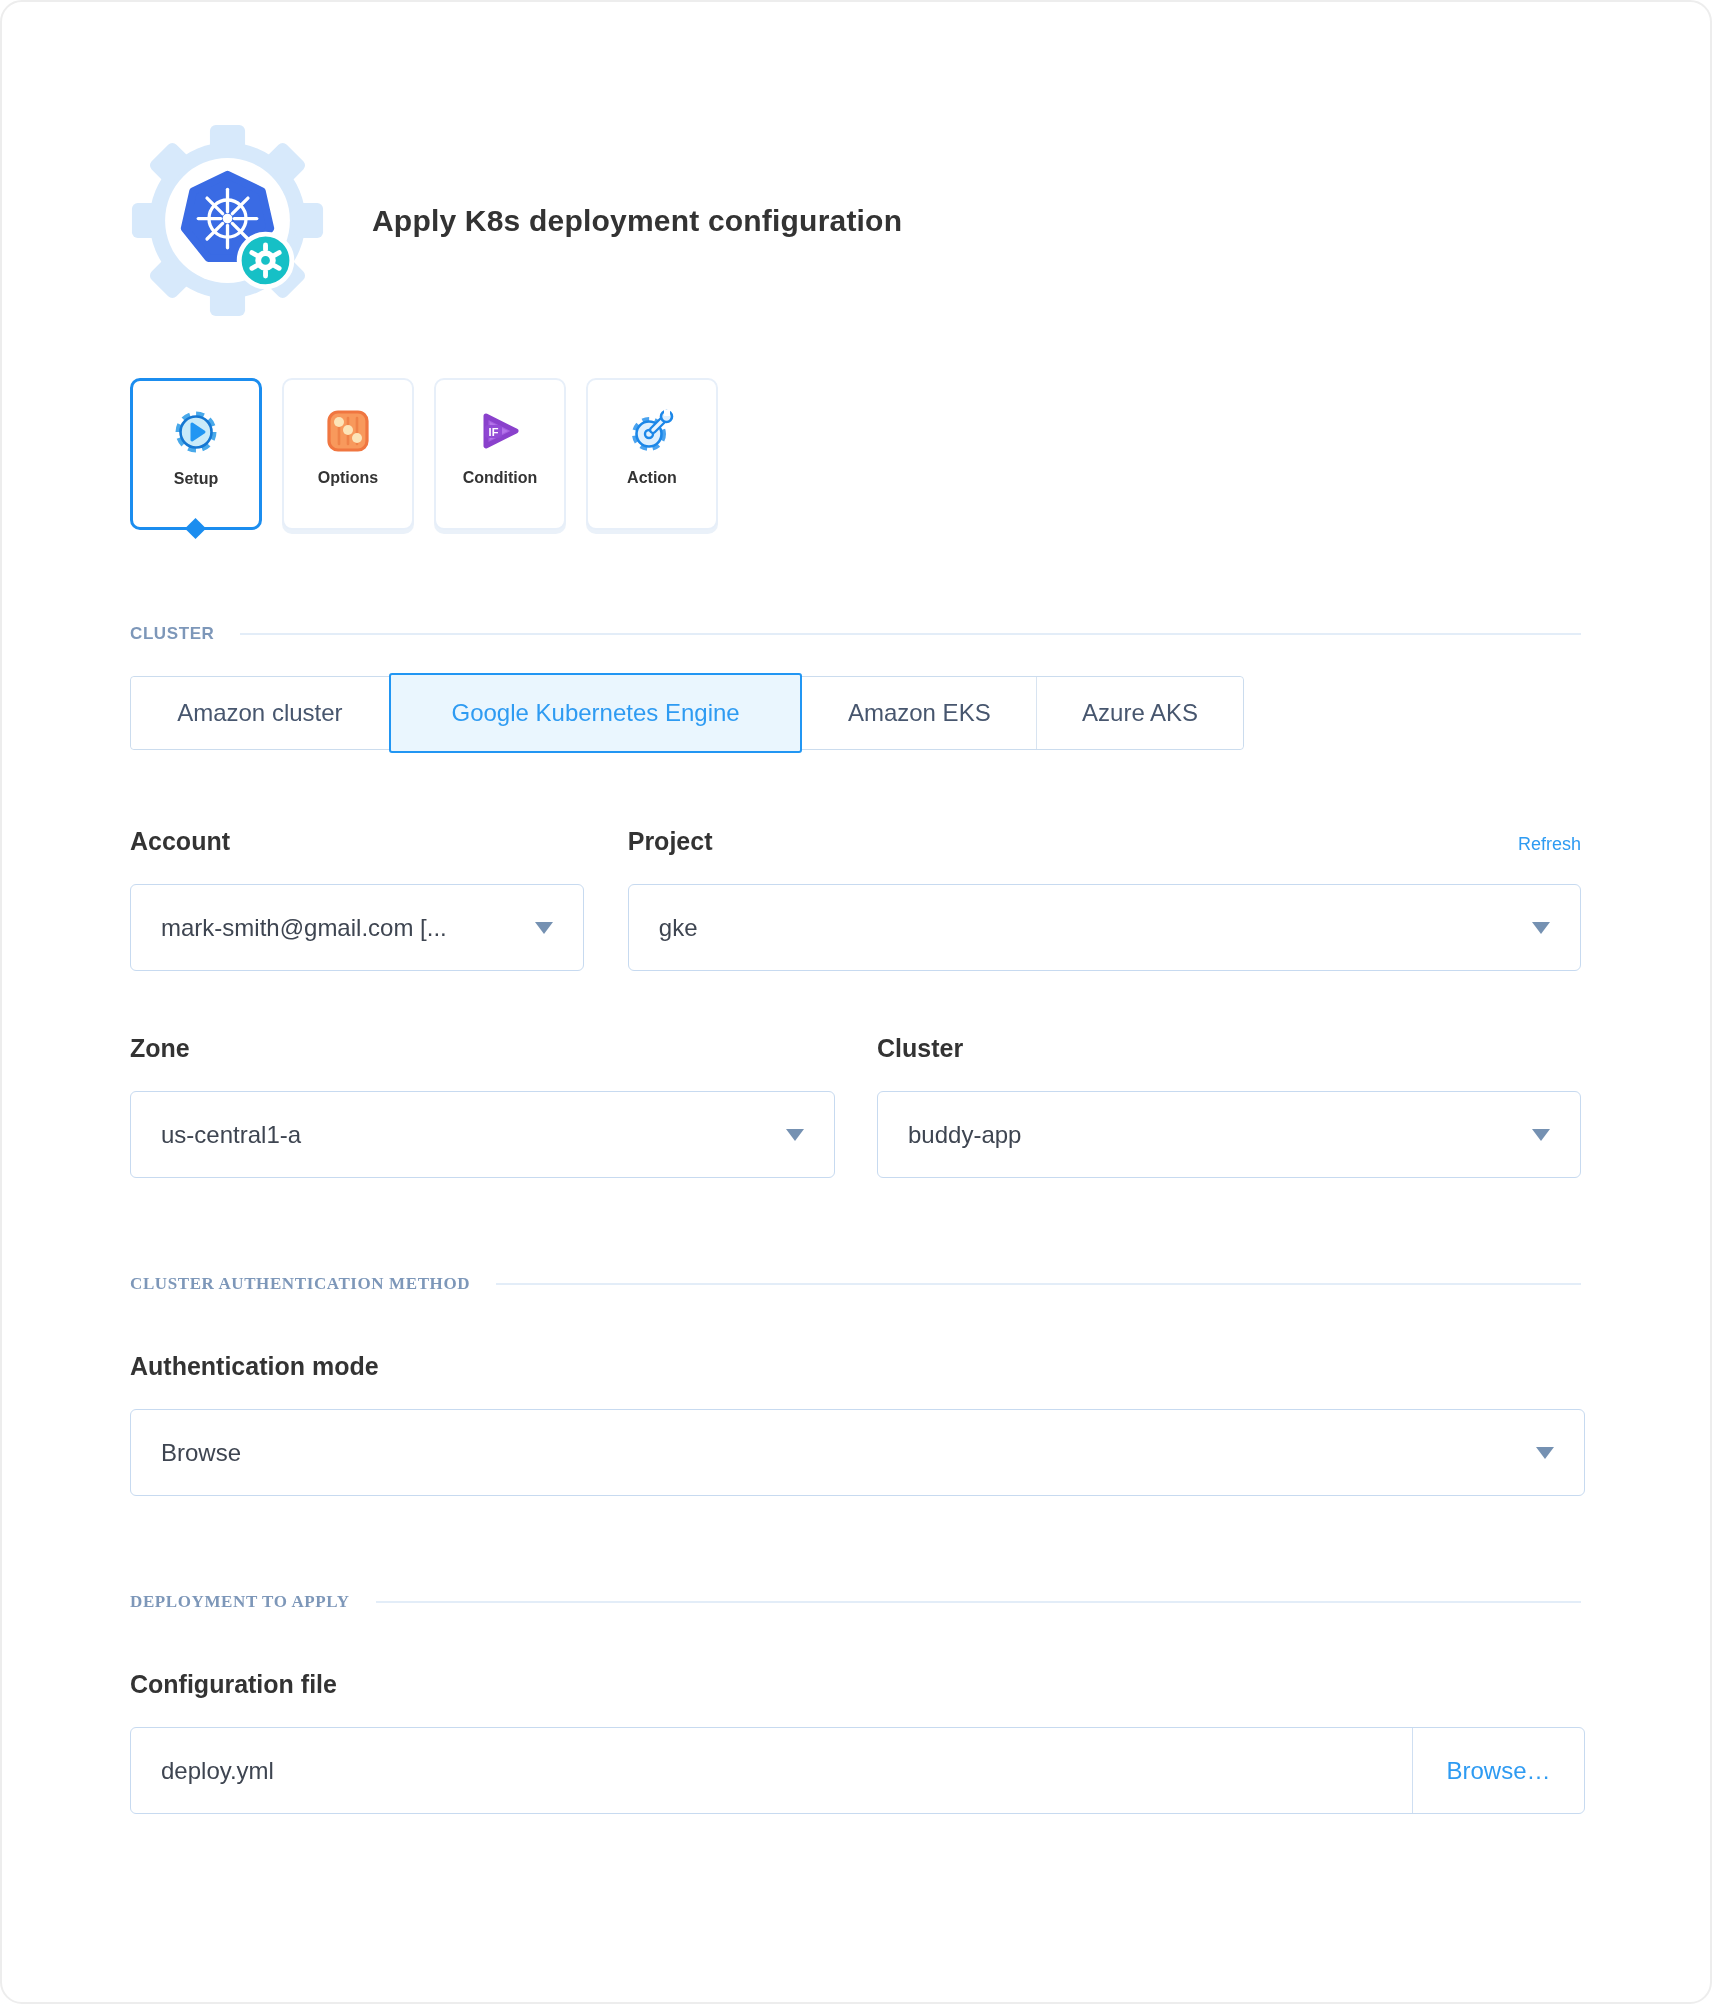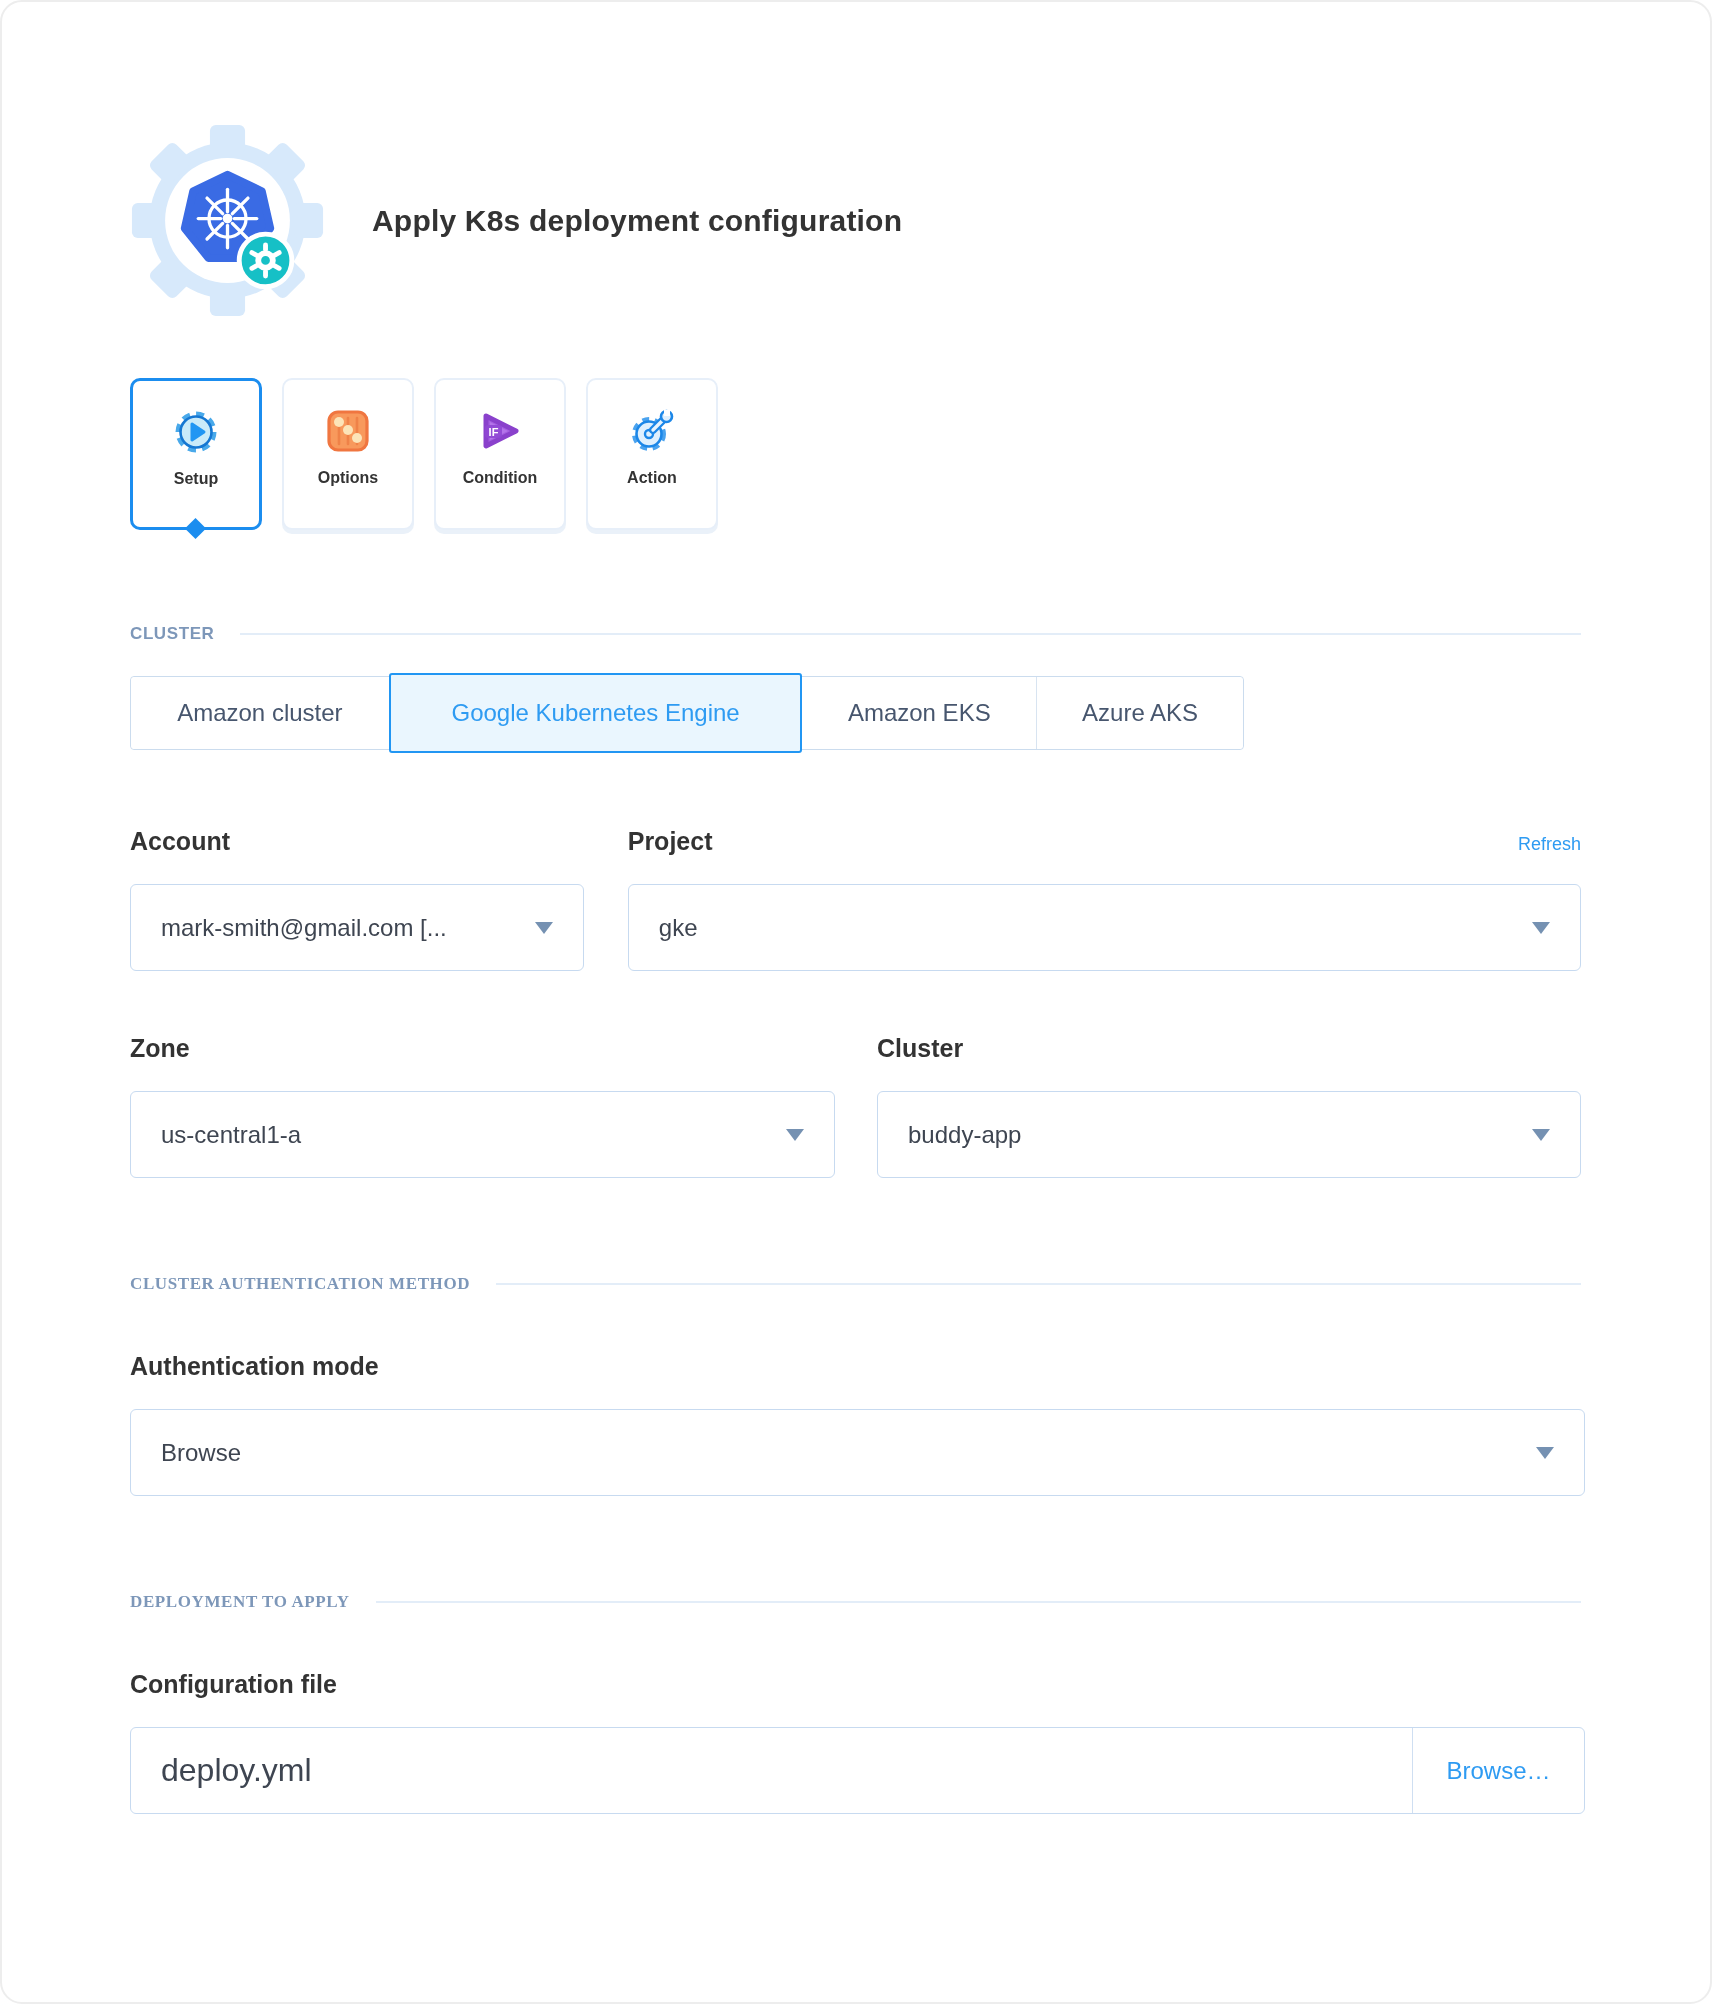--- a/index.html
+++ b/index.html
@@ -131,21 +131,21 @@
 
   
   .file-input {
     margin-top:28px;
     width:1455px; height:87px;
     border:1px solid #c7daf0;
     border-radius:6px;
     display:flex; align-items:center;
     background:#fff;
   }
-  .file-val { flex:1; padding:0 30px; font-size:32px; color:#3e4551; }
+  .file-val { flex:1; padding:0 30px; font-size:24px; color:#3e4551; }
   .browse {
     width:172px; height:100%;
     display:flex; align-items:center; justify-content:center;
     border-left:1px solid #cfdff2;
     font-size:24px; color:#2e9bf2;
     cursor:pointer;
   }
 </style>
 </head>
 <body>

